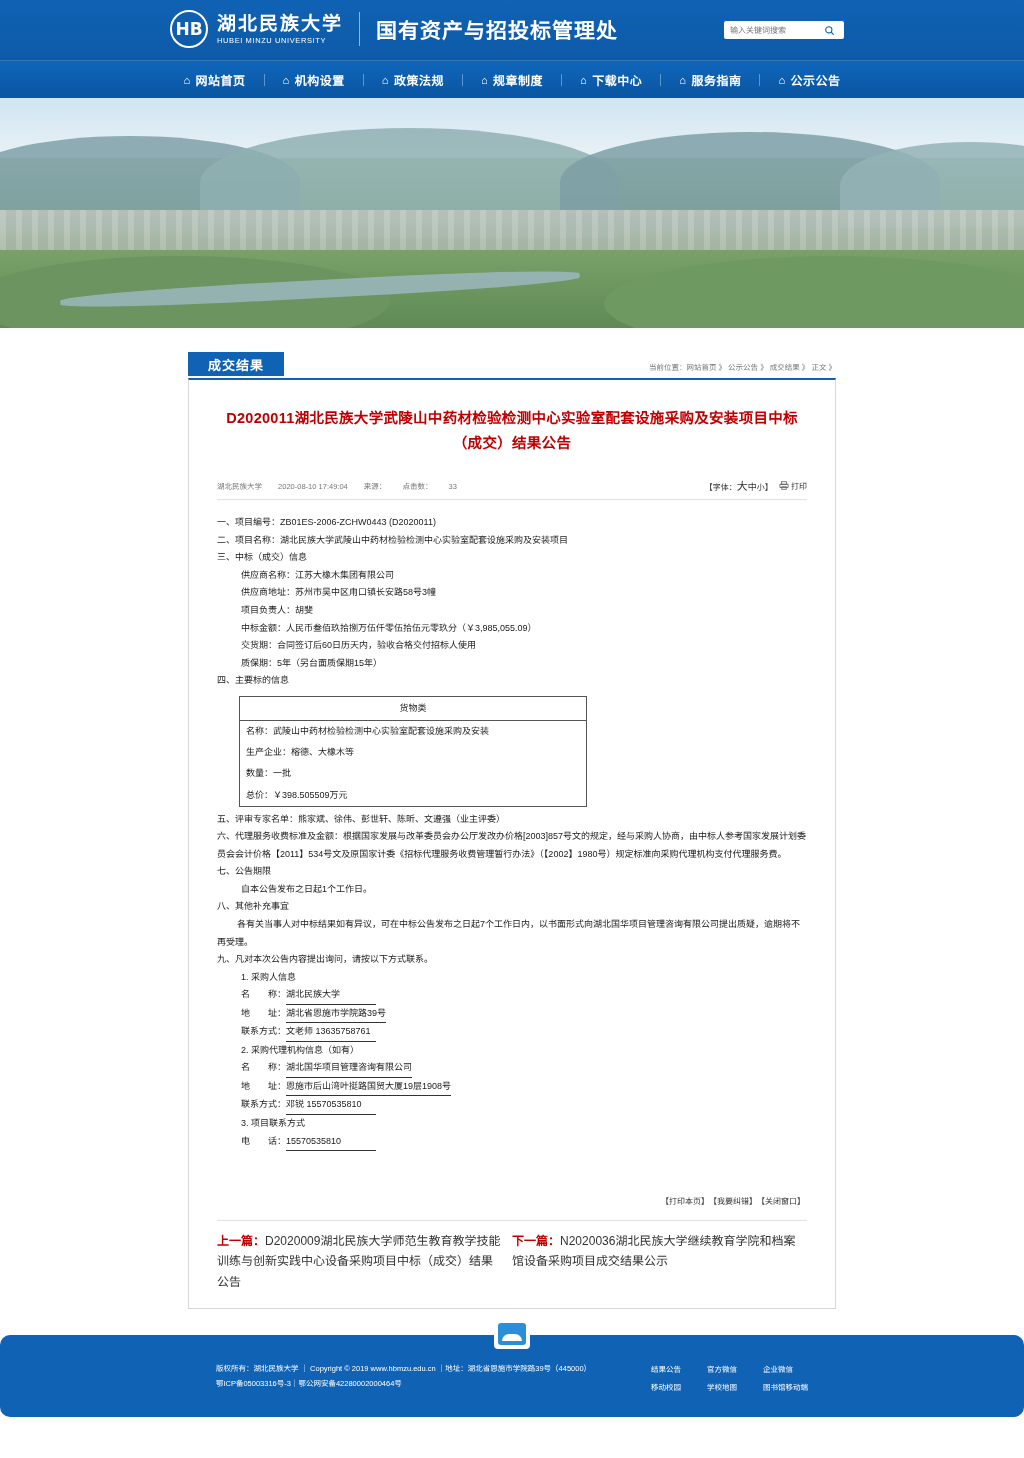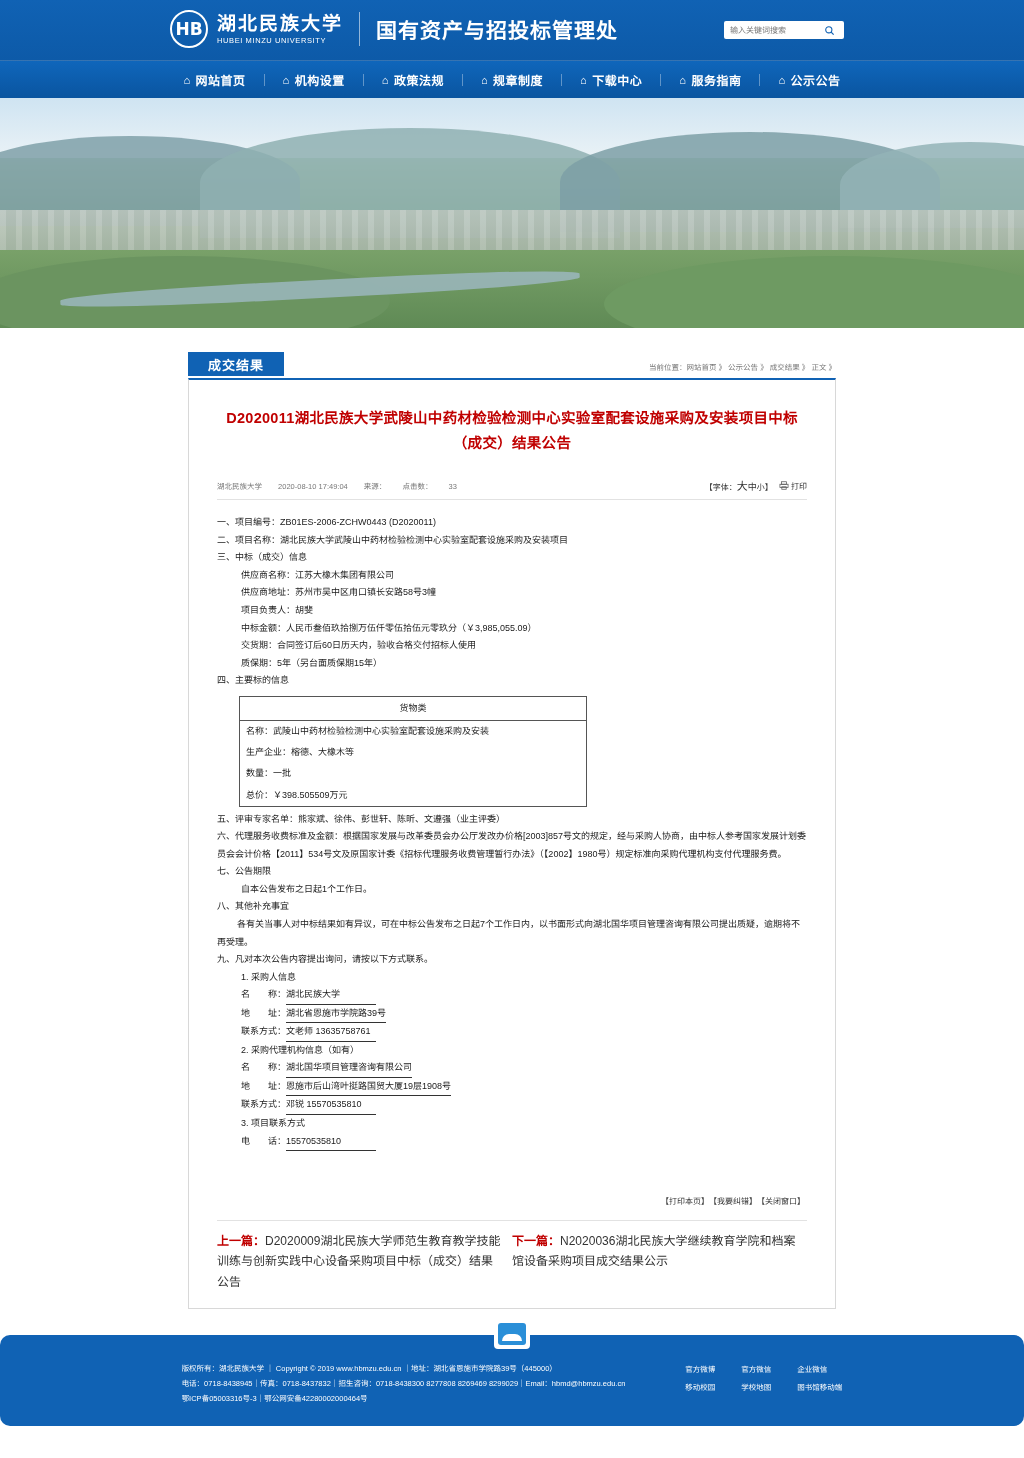--- a/index.html
+++ b/index.html
@@ -378,26 +378,25 @@
   </div>
 </div>
 
 <div class="footer">
   <div class="foot-badge">
     <div class="foot-badge-inner"></div>
   </div>
   <div class="foot-grid">
     <div class="foot-left" id="foot-lines">
         <div>版权所有：湖北民族大学 ｜ Copyright © 2019 www.hbmzu.edu.cn ｜地址：湖北省恩施市学院路39号（445000）</div>
-        <div>电话：0718-8438945｜传真：0718-8437832｜招生咨询：0718-8438300 8277808 8269469 8299029｜Email：hbmd@hbmzu.edu.cn</div>
         <div>鄂ICP备05003316号-3｜鄂公网安备42280002000464号</div>
       </div>
     <div class="foot-right">
       <div class="fr-row" id="foot-links-1">
-          <a href="#">官方微博</a>
+          <a href="#">结果公告</a>
           <a href="#">官方微信</a>
           <a href="#">企业微信</a>
         </div>
       <div class="fr-row" id="foot-links-2">
           <a href="#">移动校园</a>
           <a href="#">学校地图</a>
           <a href="#">图书馆移动端</a>
         </div>
     </div>
   </div>

